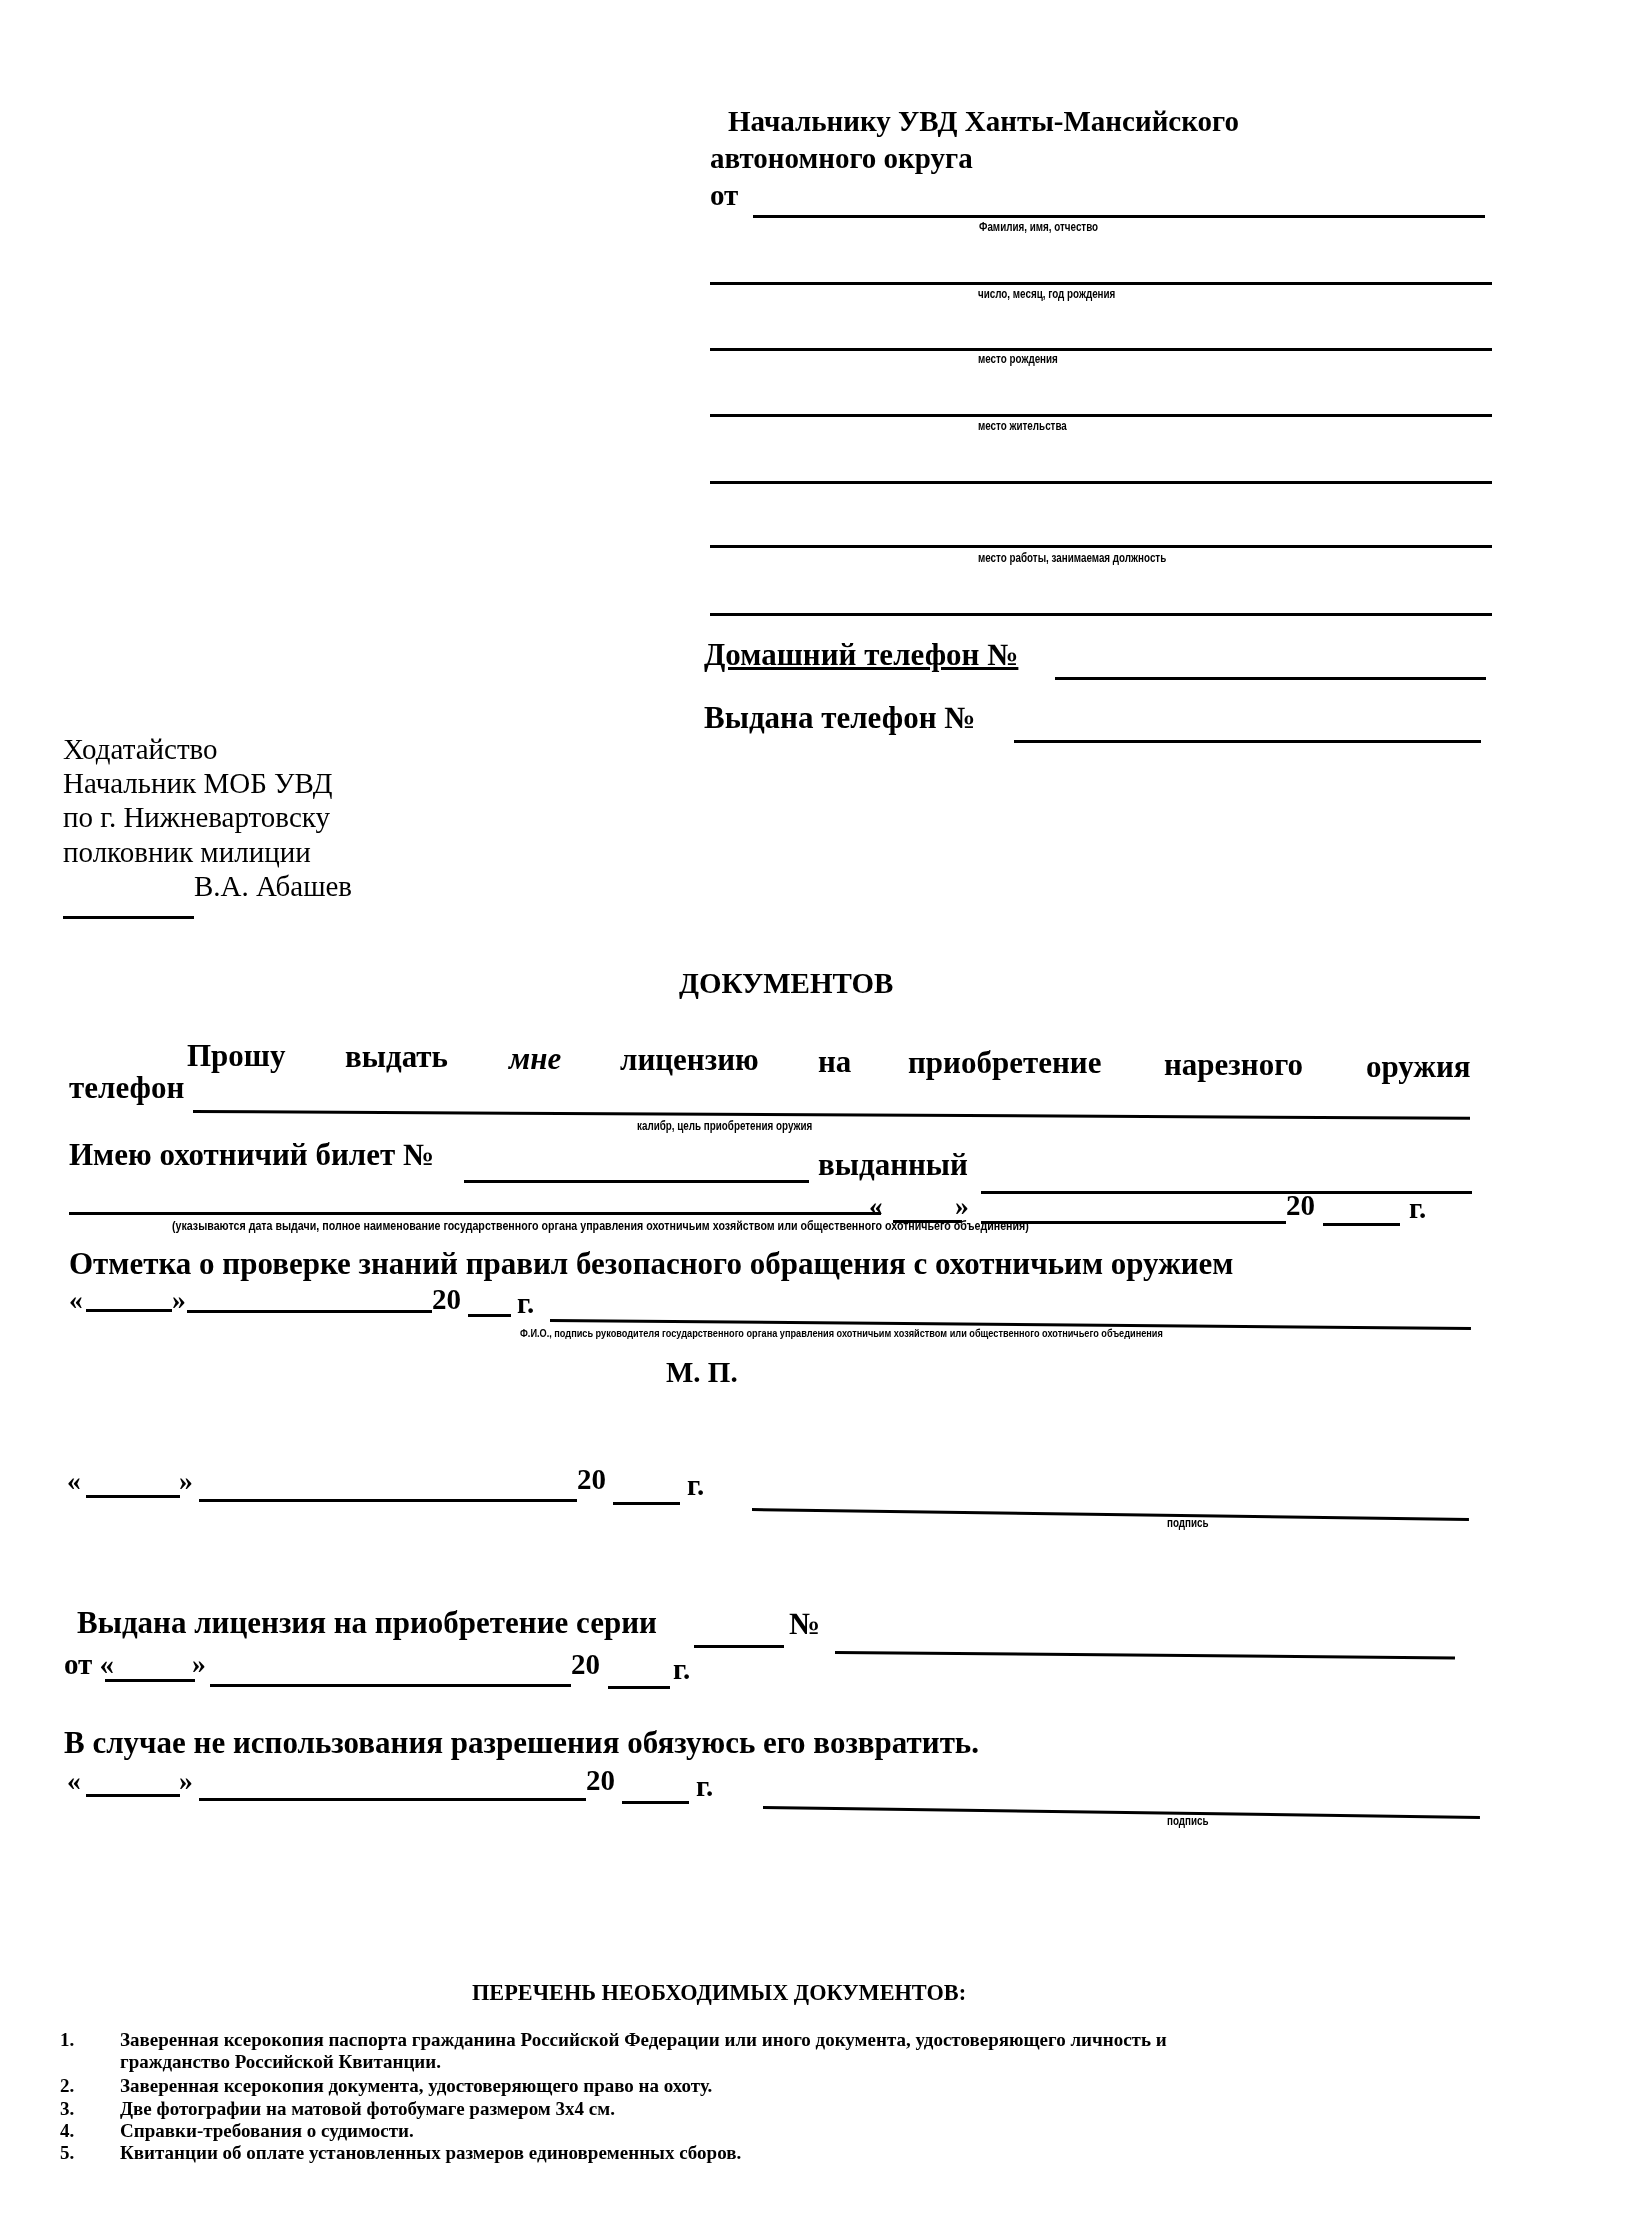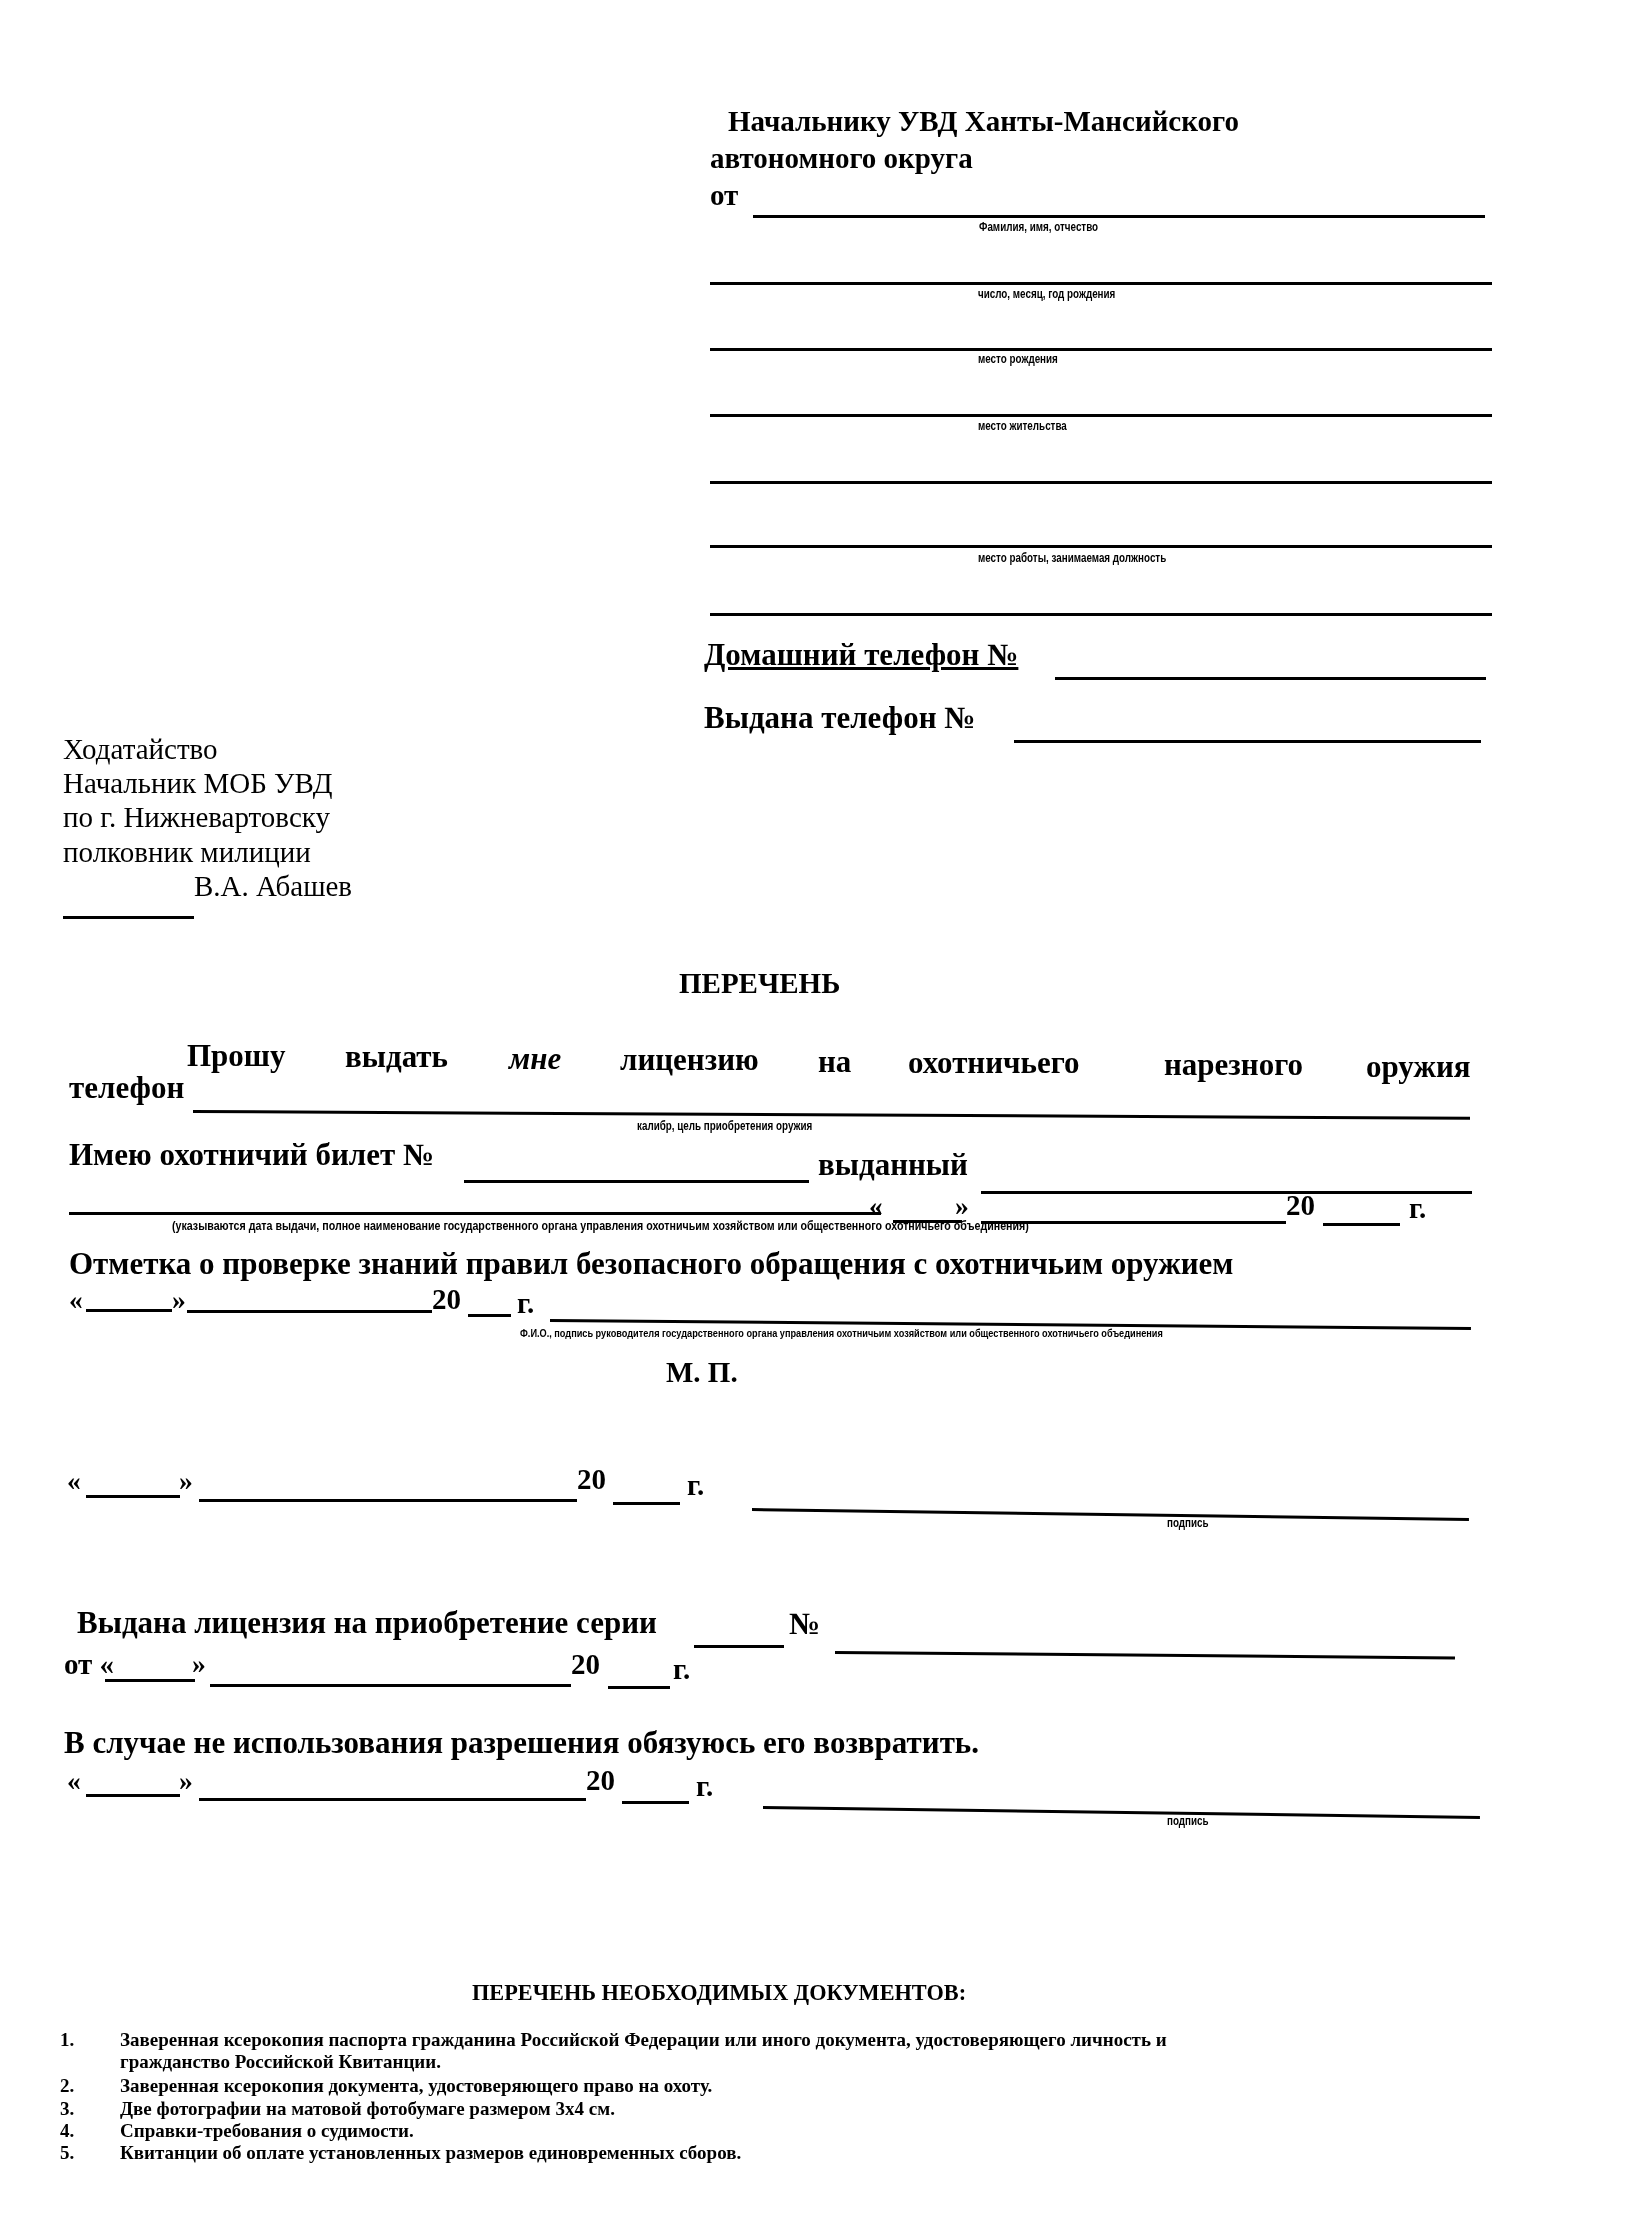--- a/index.html
+++ b/index.html
@@ -59,28 +59,28 @@
 <input class="field" style="left: 1014px; top: 709px; width: 464px;" value="">
 <div class="line" style="left:1014px; top:740px; width:467px;"></div>
 
 <div class="abs" style="left:63px; top:733px; font-size:29px;">Ходатайство</div>
 <div class="abs" style="left:63px; top:767px; font-size:29px;">Начальник МОБ УВД</div>
 <div class="abs" style="left:63px; top:801px; font-size:29px;">по г. Нижневартовску</div>
 <div class="abs" style="left:63px; top:836px; font-size:29px;">полковник милиции</div>
 <div class="line thin" style="left:63px; top:916px; width:131px;"></div>
 <div class="abs" style="left:194px; top:870px; font-size:29px;">В.А. Абашев</div>
 
-<div class="abs b" style="left:679px; top:967px; font-size:29px;">ПЕРЕЧЕНЬ</div>
+<div class="abs b" style="left:679px; top:967px; font-size:29px;">ДОКУМЕНТОВ</div>
 
 <div class="abs b h36" style="left:187px; top:1038px;">Прошу</div>
 <div class="abs b h36" style="left:345px; top:1039px;">выдать</div>
 <div class="abs b h36" style="left:509px; top:1041px;font-style:italic;">мне</div>
 <div class="abs b h36" style="left:620px; top:1042px;">лицензию</div>
 <div class="abs b h36" style="left:818px; top:1044px;">на</div>
-<div class="abs b h36" style="left:908px; top:1045px;">охотничьего</div>
+<div class="abs b h36" style="left:908px; top:1045px;">приобретение</div>
 <div class="abs b h36" style="left:1164px; top:1047px;">нарезного</div>
 <div class="abs b h36" style="left:1366px; top:1049px;">оружия</div>
 
 <div class="abs b h36" style="left:69px; top:1070px;">телефон</div>
 <input class="field" style="left: 193px; top: 1078px; width: 1271px;" value="">
 <div class="line" style="left:193px; top:1110px; width:1277px; transform:rotate(0.3deg); transform-origin:left;"></div>
 <div class="cap" style="left:637px; top:1119px;">калибр,  цель приобретения оружия</div>
 
 <div class="abs b h36" style="left:69px; top:1137px;">Имею охотничий билет №</div>
 <input class="field" style="left: 464px; top: 1147px; width: 344px;" value="">

